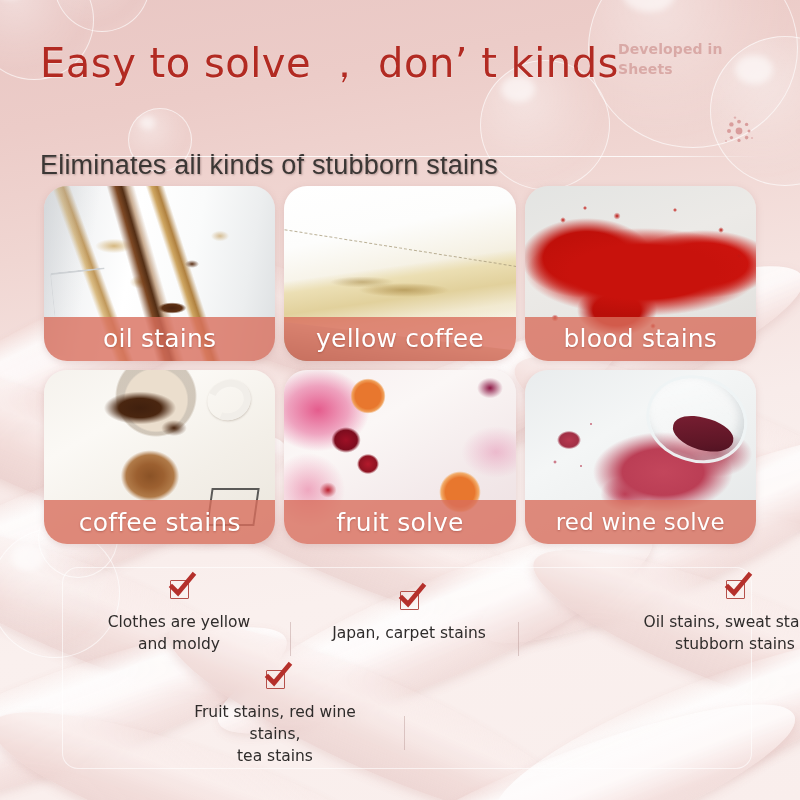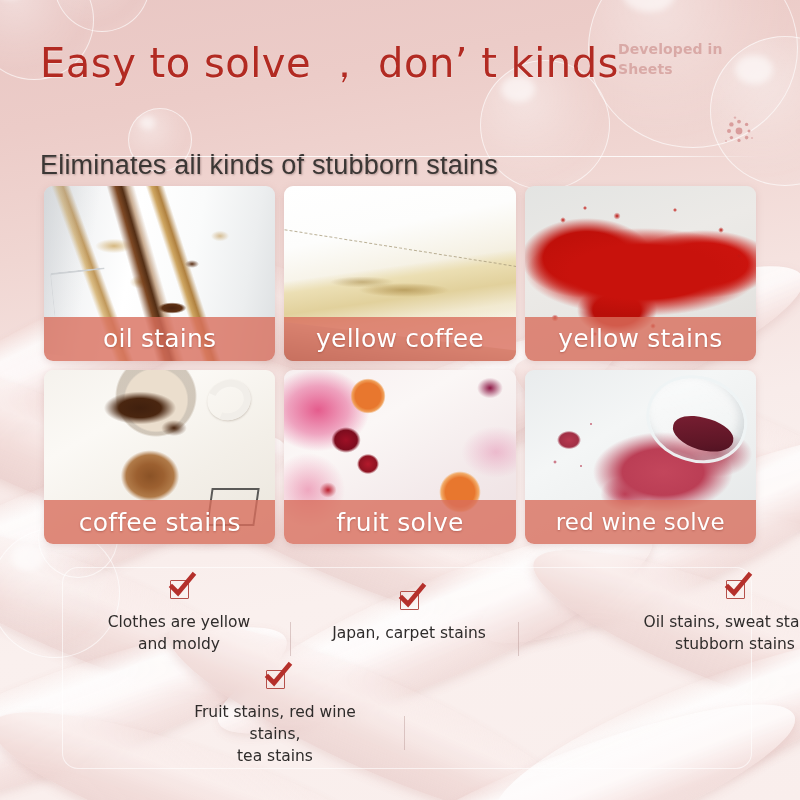--- a/index.html
+++ b/index.html
@@ -111,21 +111,21 @@
     position:absolute; left:44px; top:186px;
     width:712px; height:358px;
     display:grid;
     grid-template-columns:repeat(3,1fr);
     grid-template-rows:repeat(2,1fr);
     gap:9px 9px;
   }
 
   .card {
     position:relative; overflow:hidden;
-    border-radius:9px;
+    border-radius:23px;
     box-shadow:0 2px 7px rgba(176,128,126,.26);
   }
   .card .photo { position:absolute; inset:0; }
 
   .card .caption {
     position:absolute; left:0; right:0; bottom:0; height:44px;
     display:flex; align-items:center; justify-content:center;
     background:rgba(216,110,93,.80);
     color:#fff; font-size:25px; font-weight:400; letter-spacing:.2px;
     font-family:"DejaVu Sans", sans-serif;
@@ -381,21 +381,21 @@
       <div class="caption">oil stains</div>
     </div>
 
     <div class="card">
       <div class="photo p-collar"></div>
       <div class="caption">yellow coffee</div>
     </div>
 
     <div class="card">
       <div class="photo p-blood"></div>
-      <div class="caption">yellow stains</div>
+      <div class="caption">blood stains</div>
     </div>
 
     <div class="card">
       <div class="photo p-coffee"></div>
       <div class="caption">coffee stains</div>
     </div>
 
     <div class="card">
       <div class="photo p-fruit"></div>
       <div class="caption">fruit solve</div>

